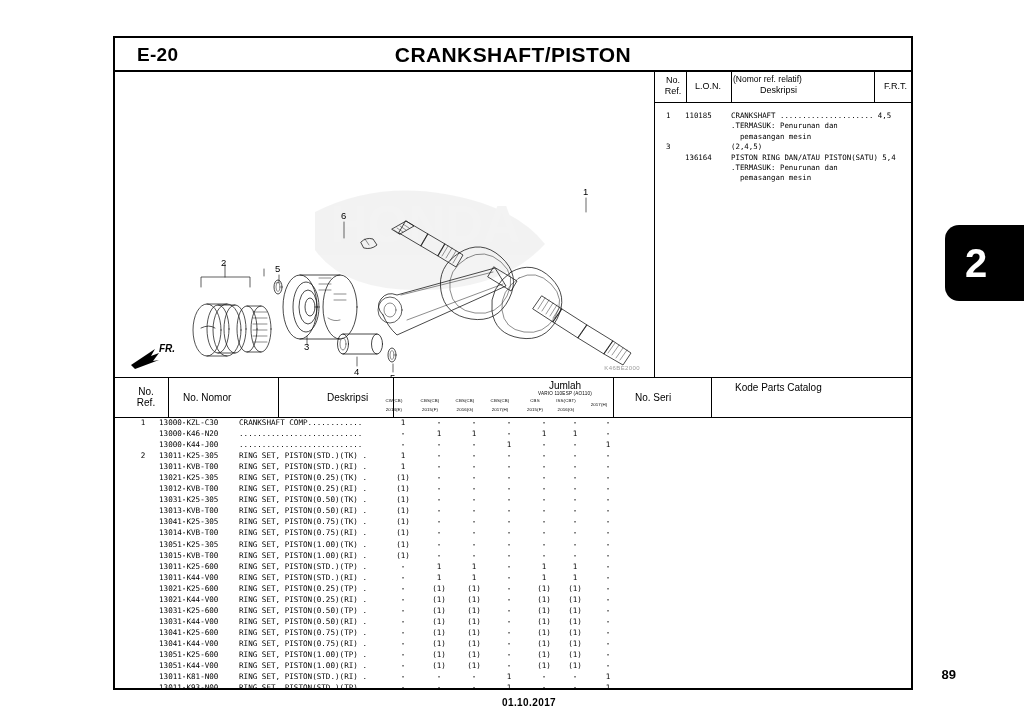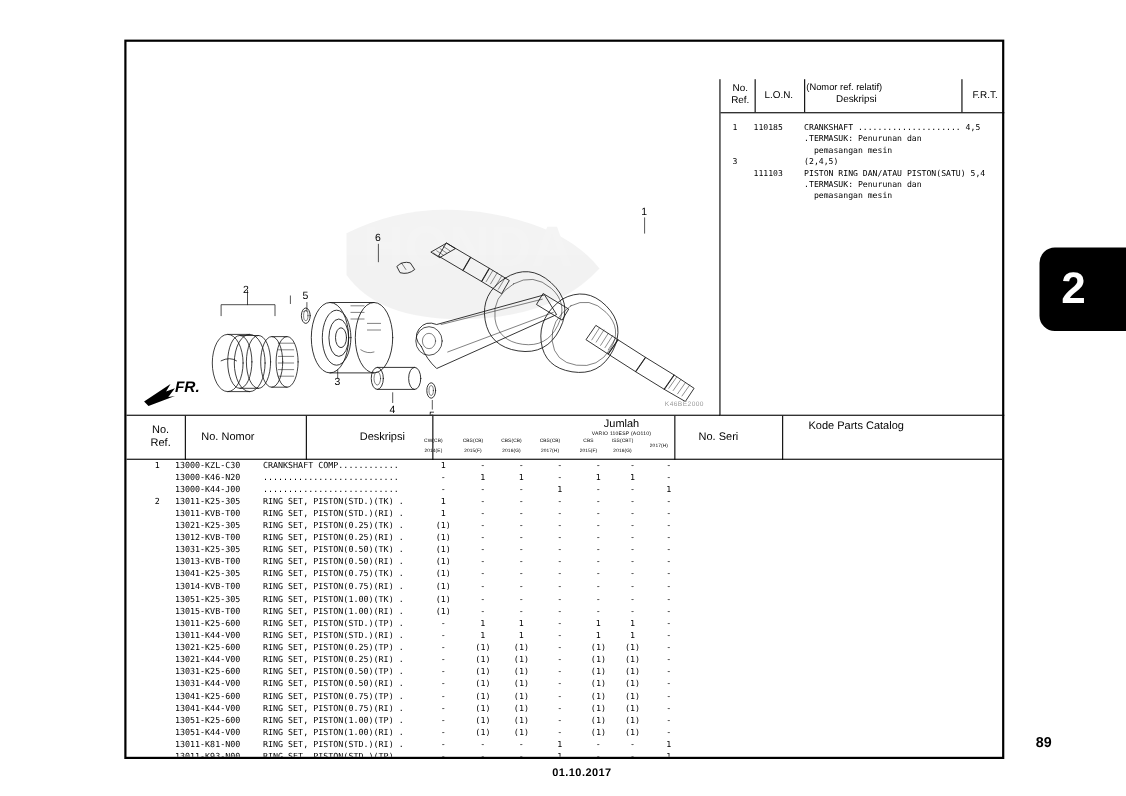--- a/index.html
+++ b/index.html
@@ -72,21 +72,21 @@
     letter-spacing: 0.4px;
   }
   .fr-mark {
     position: absolute;
     left: 14px; bottom: 8px;
     width: 60px; height: 26px;
   }
   .fr-label {
     position: absolute;
     left: 30px; top: 0px;
-    font-size: 14px; font-weight: bold;
+    font-size: 10px; font-weight: bold;
     font-style: italic;
   }
 
   
   .frt {
     position: absolute;
     left: 540px; top: 34px;
     width: 258px; height: 306px;
     box-sizing: border-box;
     border-bottom: 1.5px solid #000;
@@ -216,20 +216,24 @@
     font-weight: bold;
   }
 </style>
 </head>
 <body>
 
 <div class="page">
 
   <div class="frame">
 
+    <div class="header-band">
+      <div class="hdr-code">E-20</div>
+      <div class="hdr-title">CRANKSHAFT/PISTON</div>
+    </div>
 
     <div class="illus">
       <svg width="540" height="306" viewBox="0 0 540 306">
         <g fill="none" stroke="#1a1a1a" stroke-width="0.8" stroke-linejoin="round" stroke-linecap="round">
 
           <g opacity="0.07" fill="#555" stroke="none">
             <path d="M200 140 q60 -30 130 -18 q70 12 100 50 q-40 44 -120 46 q-80 2 -110 -40 z"></path>
             <text x="215" y="170" font-family="Liberation Sans, sans-serif" font-size="52" font-weight="bold" fill="#666">HONDA</text>
           </g>
 
@@ -361,21 +365,21 @@
         <div class="c-lon">L.O.N.</div>
         <div class="c-desc1">(Nomor ref. relatif)</div>
         <div class="c-desc2">Deskripsi</div>
         <div class="c-frt">F.R.T.</div>
       </div>
       <div class="frt-body" id="frt-body">
           <div class="frt-row"><span class="rno">1</span><span class="rlon">110185</span><span class="rtxt">CRANKSHAFT ..................... 4,5</span></div>
           <div class="frt-row"><span class="rno"></span><span class="rlon"></span><span class="rtxt">.TERMASUK: Penurunan dan</span></div>
           <div class="frt-row"><span class="rno"></span><span class="rlon"></span><span class="rtxt">  pemasangan mesin</span></div>
           <div class="frt-row"><span class="rno">3</span><span class="rlon"></span><span class="rtxt">(2,4,5)</span></div>
-          <div class="frt-row"><span class="rno"></span><span class="rlon">111103</span><span class="rtxt">PISTON RING DAN/ATAU PISTON(SATU) 5,4</span></div>
+          <div class="frt-row"><span class="rno"></span><span class="rlon">136164</span><span class="rtxt">PISTON RING DAN/ATAU PISTON(SATU) 5,4</span></div>
           <div class="frt-row"><span class="rno"></span><span class="rlon"></span><span class="rtxt">.TERMASUK: Penurunan dan</span></div>
           <div class="frt-row"><span class="rno"></span><span class="rlon"></span><span class="rtxt">  pemasangan mesin</span></div>
         </div>
     </div>
 
     <div class="ptable-head">
       <div class="pth-vline" style="left:53px"></div>
       <div class="pth-vline" style="left:163px"></div>
       <div class="pth-vline" style="left:278px"></div>
       <div class="pth-vline" style="left:498px"></div>

